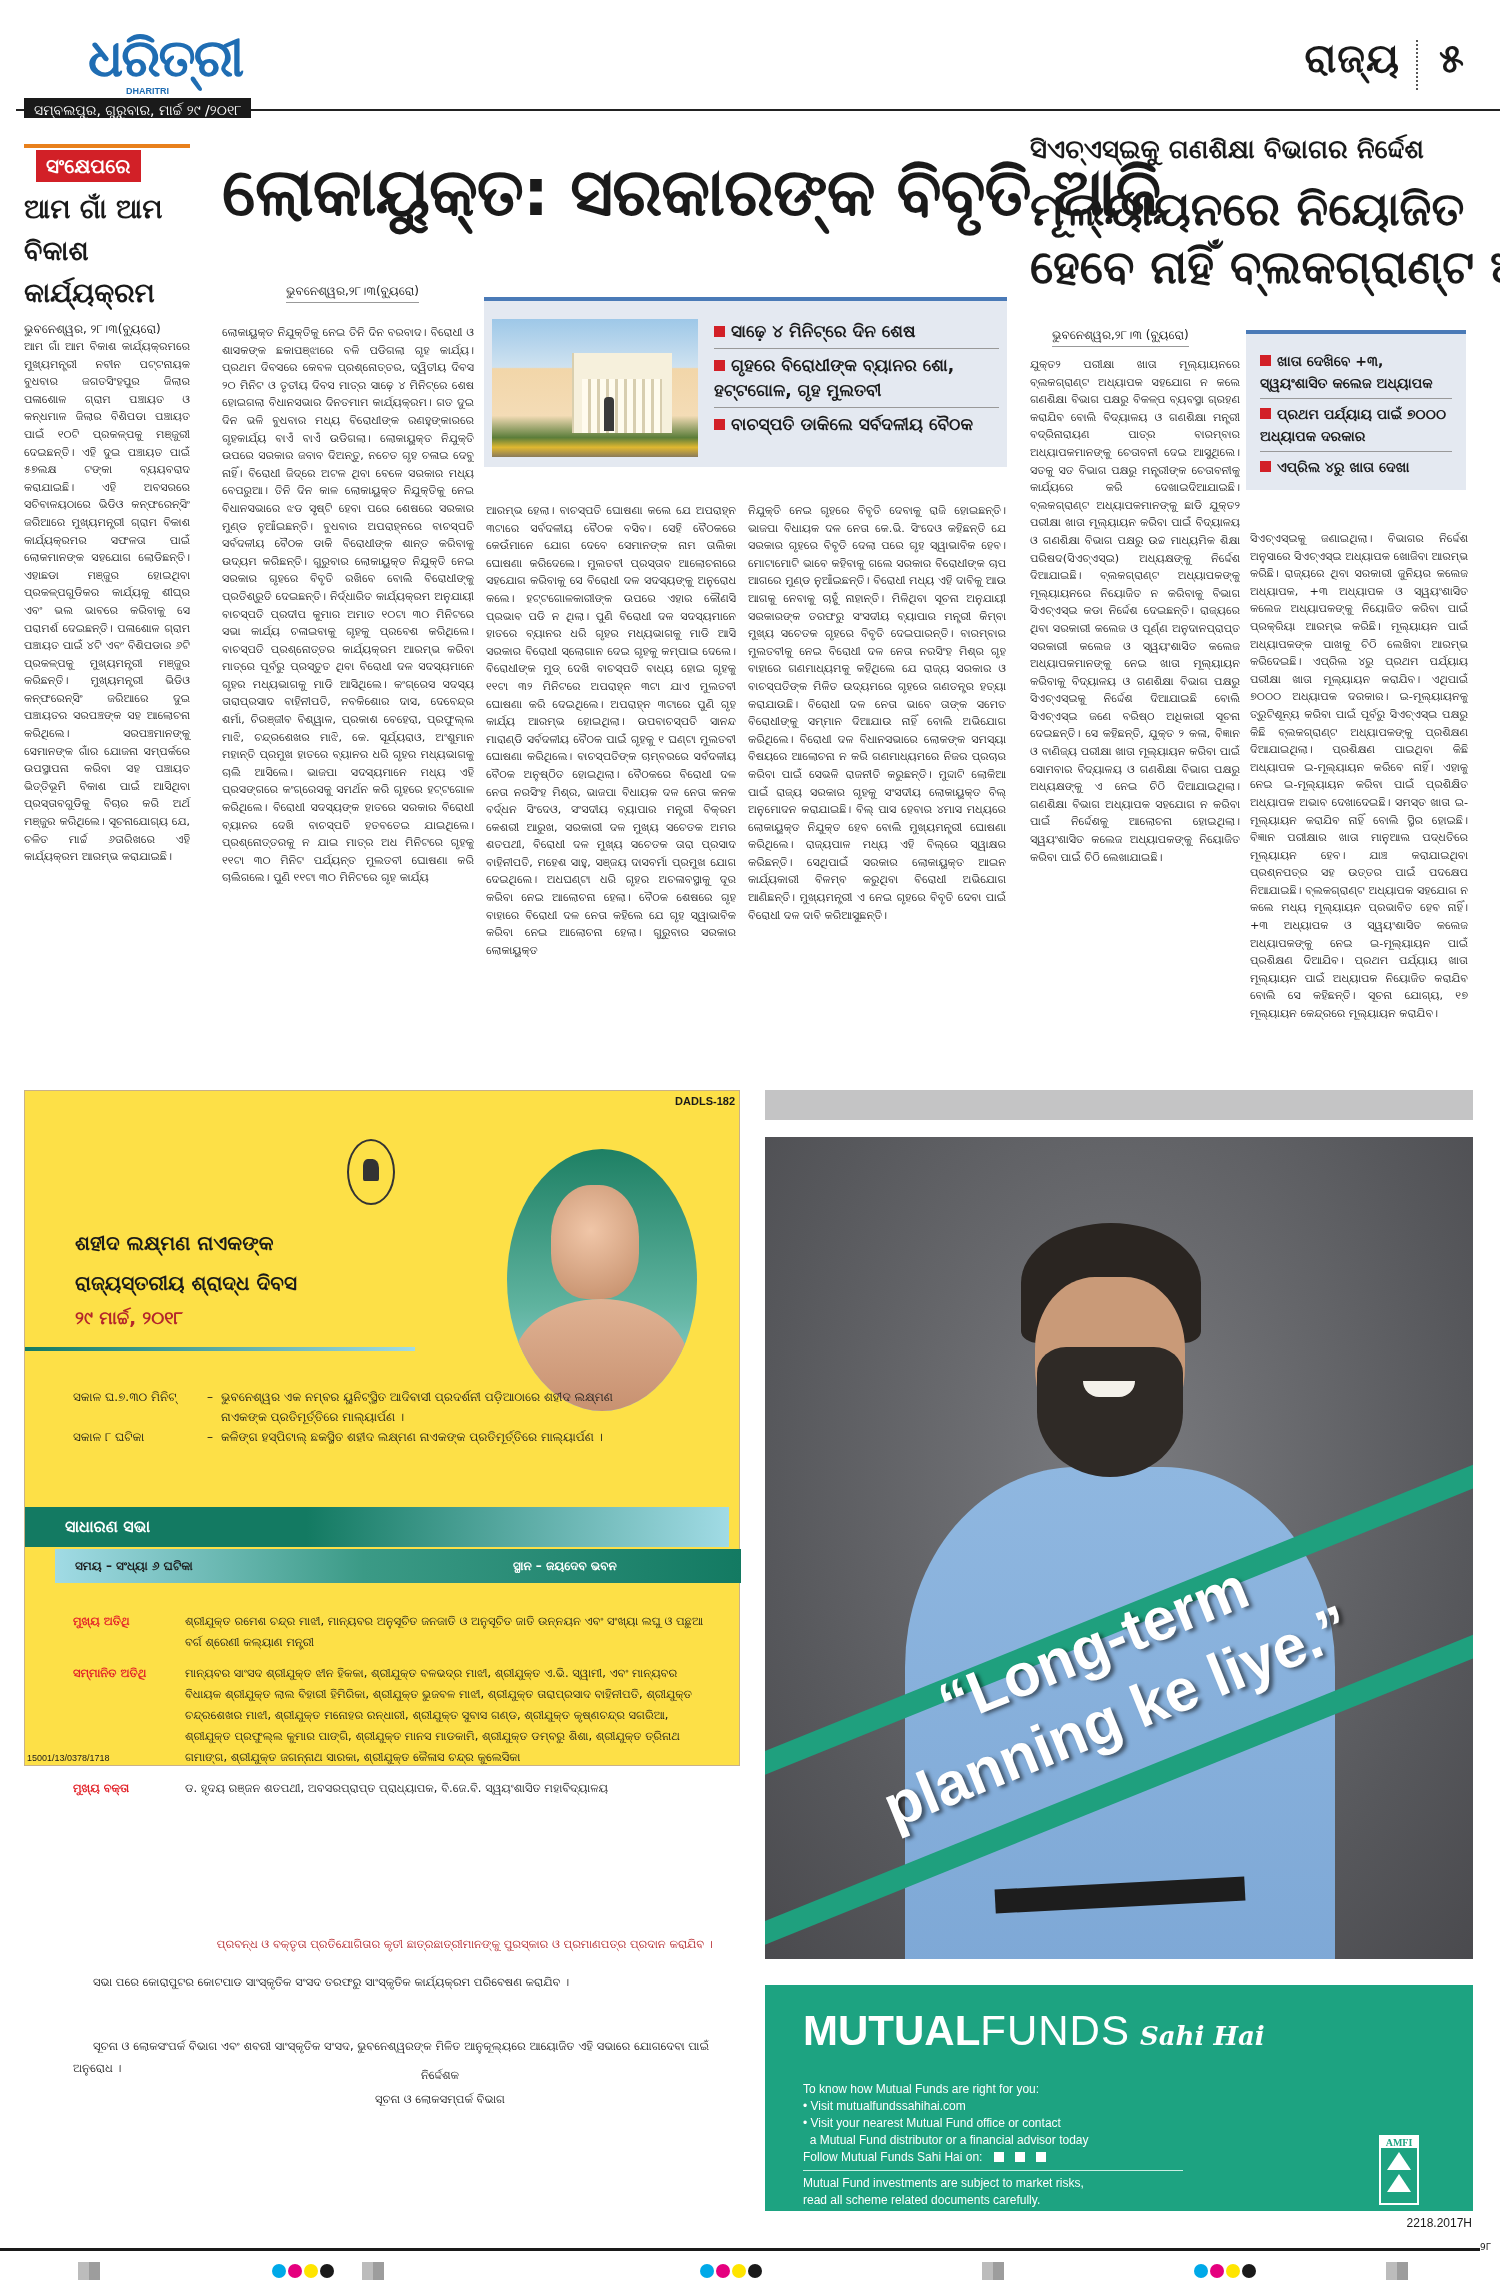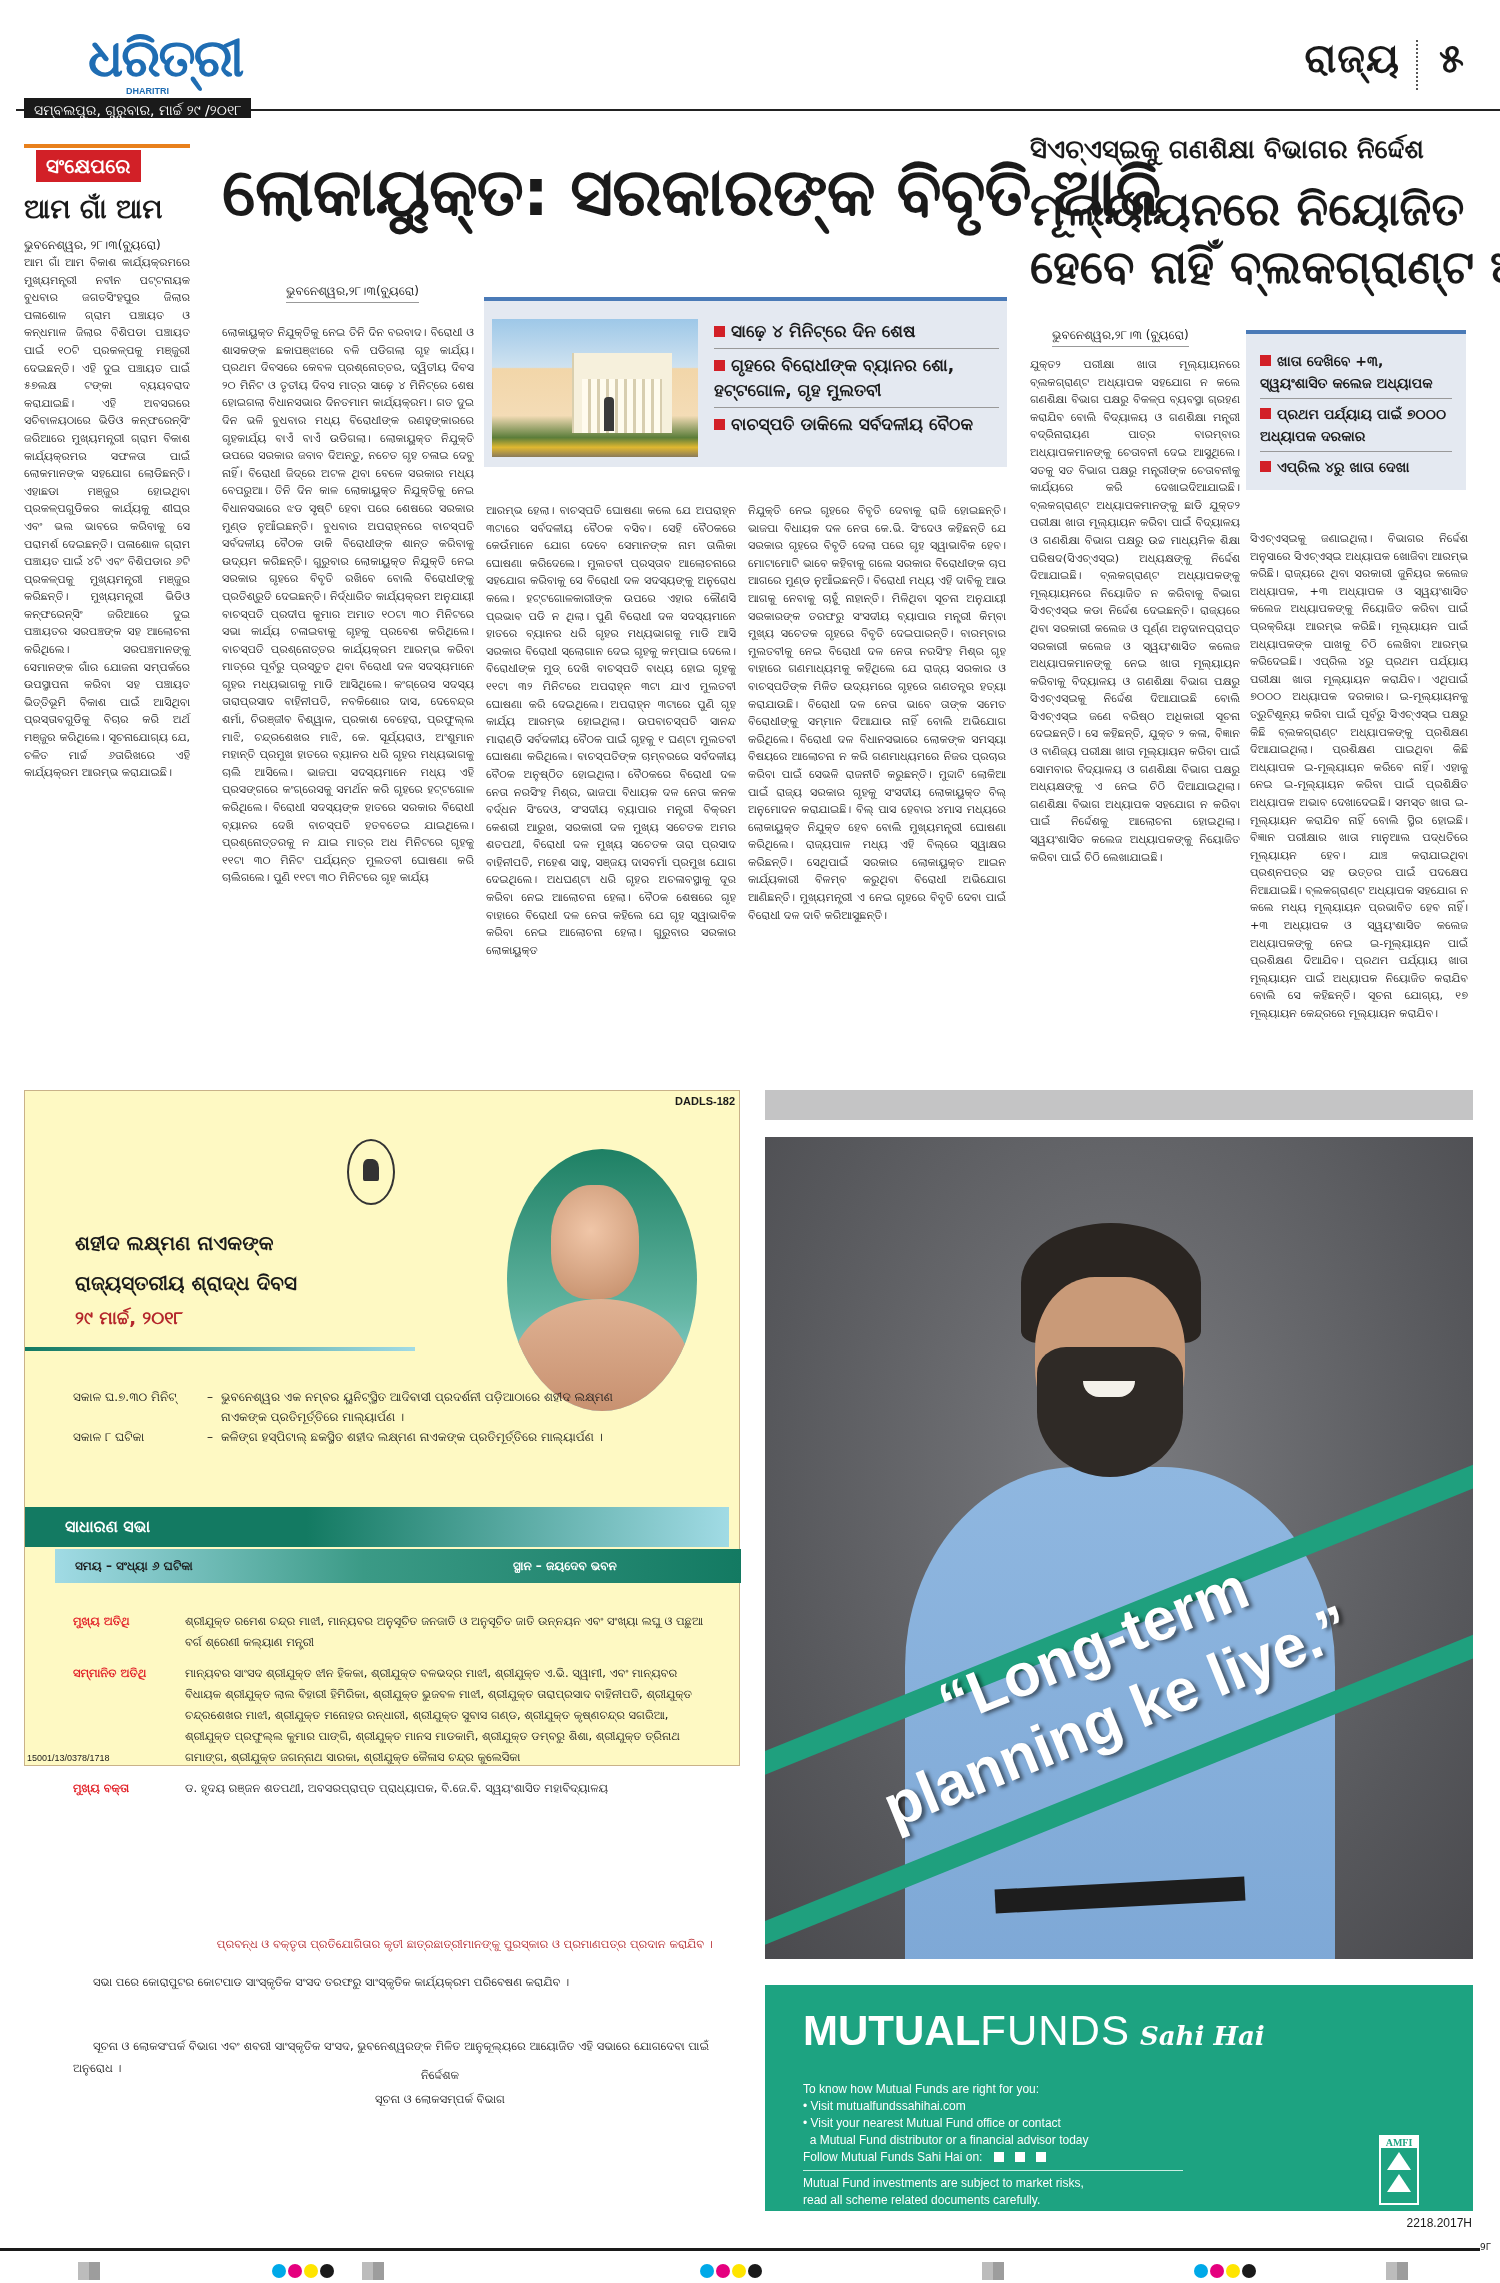--- a/index.html
+++ b/index.html
@@ -43,21 +43,21 @@
 
   
   .r-kicker { position: absolute; left: 1030px; top: 134px; font-size: 26px; font-weight: bold; white-space: nowrap; }
   .r-head { position: absolute; left: 1030px; top: 180px; font-size: 46px; font-weight: bold; line-height: 58px; white-space: nowrap; }
   .r-dateline { position: absolute; left: 1052px; top: 328px; font-size: 12px; border-bottom: 1px solid #999; padding-bottom: 4px; }
   .r-factbox { position: absolute; left: 1246px; top: 330px; width: 220px; height: 160px; background: #e4e9f1; border-top: 4px solid #4a7ab7; padding: 12px 14px; }
   .r-fact { font-size: 14px; font-weight: bold; line-height: 22px; padding: 4px 0; border-bottom: 1px solid #999; }
   .r-fact:last-child { border-bottom: none; }
 
   
-  .gov-ad { position: absolute; left: 24px; top: 1090px; width: 716px; height: 676px; background: #fef9c3; border: 1px solid #c9b289; }
+  .gov-ad { position: absolute; left: 24px; top: 1090px; width: 716px; height: 676px; background: #fde047; border: 1px solid #c9b289; }
   .gov-code { position: absolute; right: 4px; top: 4px; font-family: "Liberation Sans", sans-serif; font-weight: bold; font-size: 11px; }
   .emblem { position: absolute; left: 322px; top: 48px; width: 48px; height: 66px; border: 2px solid #333; border-radius: 50%; }
   .emblem::after { content: ""; position: absolute; left: 14px; top: 18px; width: 16px; height: 22px; background: #333; border-radius: 30% 40% 10% 10%; }
   .portrait-oval { position: absolute; left: 482px; top: 58px; width: 190px; height: 262px; border-radius: 50%; background: linear-gradient(180deg,#1e8064 0%,#5fb39f 60%,#a1dbe5 100%); overflow: hidden; }
   .bust-head { position: absolute; left: 44px; top: 36px; width: 88px; height: 114px; background: radial-gradient(circle at 45% 40%,#f0c6a8,#c28b67); border-radius: 45% 45% 40% 40%; }
   .bust-body { position: absolute; left: 6px; top: 150px; width: 176px; height: 130px; background: linear-gradient(180deg,#e0b293,#c48c6b); border-radius: 50% 50% 0 0; }
   .gov-title { position: absolute; left: 50px; top: 132px; font-size: 20px; font-weight: bold; line-height: 40px; }
   .gov-date { position: absolute; left: 50px; top: 216px; font-size: 18px; font-weight: bold; color: #b4262b; }
   .gov-rule { position: absolute; left: 0; top: 256px; width: 390px; height: 4px; background: linear-gradient(90deg,#137a62,#a1dbe5); }
   .sched { position: absolute; left: 48px; top: 296px; width: 560px; font-size: 12px; line-height: 20px; }
@@ -122,20 +122,21 @@
   <div class="section-label">ରାଜ୍ୟ</div>
   <div class="page-sep"></div>
   <div class="page-num">୫</div>
 </header>
 
 <section class="brief">
   <div class="brief-bar"></div>
   <div class="brief-tag">ସଂକ୍ଷେପରେ</div>
   <div class="brief-head">
     <div>ଆମ ଗାଁ ଆମ</div>
+    <div>ବିକାଶ କାର୍ଯ୍ୟକ୍ରମ</div>
   </div>
   <div class="dateline-small">ଭୁବନେଶ୍ୱର, ୨୮।୩(ବ୍ୟୁରୋ)</div>
   <p class="body-text">ଆମ ଗାଁ ଆମ ବିକାଶ କାର୍ଯ୍ୟକ୍ରମରେ ମୁଖ୍ୟମନ୍ତ୍ରୀ ନବୀନ ପଟ୍ଟନାୟକ ବୁଧବାର ଜଗତସିଂହପୁର ଜିଲାର ପଳାଶୋଳ ଗ୍ରାମ ପଞ୍ଚାୟତ ଓ କନ୍ଧମାଳ ଜିଲାର ବିଶିପଡା ପଞ୍ଚାୟତ ପାଇଁ ୧୦ଟି ପ୍ରକଳ୍ପକୁ ମଞ୍ଜୁରୀ ଦେଇଛନ୍ତି। ଏହି ଦୁଇ ପଞ୍ଚାୟତ ପାଇଁ ୫୭ଲକ୍ଷ ଟଙ୍କା ବ୍ୟୟବରାଦ କରାଯାଇଛି। ଏହି ଅବସରରେ ସଚିବାଳୟଠାରେ ଭିଡିଓ କନ୍‌ଫରେନ୍ସିଂ ଜରିଆରେ ମୁଖ୍ୟମନ୍ତ୍ରୀ ଗ୍ରାମ ବିକାଶ କାର୍ଯ୍ୟକ୍ରମର ସଫଳତା ପାଇଁ ଲୋକମାନଙ୍କ ସହଯୋଗ ଲୋଡିଛନ୍ତି। ଏହାଛଡା ମଞ୍ଜୁର ହୋଇଥିବା ପ୍ରକଳ୍ପଗୁଡିକର କାର୍ଯ୍ୟକୁ ଶୀଘ୍ର ଏବଂ ଭଲ ଭାବରେ କରିବାକୁ ସେ ପରାମର୍ଶ ଦେଇଛନ୍ତି। ପଳାଶୋଳ ଗ୍ରାମ ପଞ୍ଚାୟତ ପାଇଁ ୪ଟି ଏବଂ ବିଶିପଡାର ୬ଟି ପ୍ରକଳ୍ପକୁ ମୁଖ୍ୟମନ୍ତ୍ରୀ ମଞ୍ଜୁର କରିଛନ୍ତି। ମୁଖ୍ୟମନ୍ତ୍ରୀ ଭିଡିଓ କନ୍‌ଫରେନ୍ସିଂ ଜରିଆରେ ଦୁଇ ପଞ୍ଚାୟତର ସରପଞ୍ଚଙ୍କ ସହ ଆଲୋଚନା କରିଥିଲେ। ସରପଞ୍ଚମାନଙ୍କୁ ସେମାନଙ୍କ ଗାଁର ଯୋଜନା ସମ୍ପର୍କରେ ଉପସ୍ଥାପନା କରିବା ସହ ପଞ୍ଚାୟତ ଭିତ୍ତିଭୂମି ବିକାଶ ପାଇଁ ଆସିଥିବା ପ୍ରସ୍ତାବଗୁଡିକୁ ବିଚାର କରି ଅର୍ଥ ମଞ୍ଜୁର କରିଥିଲେ। ସୂଚନାଯୋଗ୍ୟ ଯେ, ଚଳିତ ମାର୍ଚ୍ଚ ୬ତାରିଖରେ ଏହି କାର୍ଯ୍ୟକ୍ରମ ଆରମ୍ଭ କରାଯାଇଛି।</p>
 </section>
 
 <h1 class="lead-head">ଲୋକାୟୁକ୍ତ: ସରକାରଙ୍କ ବିବୃତି ଆଜି</h1>
 <div class="lead-dateline">ଭୁବନେଶ୍ୱର,୨୮।୩(ବ୍ୟୁରୋ)</div>
 
 <p class="col body-text" style="left:222px; top:324px; width:252px; height:760px; overflow:hidden;">ଲୋକାୟୁକ୍ତ ନିଯୁକ୍ତିକୁ ନେଇ ତିନି ଦିନ ବରବାଦ। ବିରୋଧୀ ଓ ଶାସକଙ୍କ ଛକାପଞ୍ଝାରେ ବଳି ପଡିଗଲା ଗୃହ କାର୍ଯ୍ୟ। ପ୍ରଥମ ଦିବସରେ କେବଳ ପ୍ରଶ୍ନୋତ୍ତର, ଦ୍ୱିତୀୟ ଦିବସ ୨୦ ମିନିଟ ଓ ତୃତୀୟ ଦିବସ ମାତ୍ର ସାଢ଼େ ୪ ମିନିଟ୍‌ରେ ଶେଷ ହୋଇଗଲା ବିଧାନସଭାର ଦିନତମାମ କାର୍ଯ୍ୟକ୍ରମ। ଗତ ଦୁଇ ଦିନ ଭଳି ବୁଧବାର ମଧ୍ୟ ବିରୋଧୀଙ୍କ ରଣହୁଙ୍କାରରେ ଗୃହକାର୍ଯ୍ୟ ବାଏଁ ବାଏଁ ଉଡିଗଲା। ଲୋକାୟୁକ୍ତ ନିଯୁକ୍ତି ଉପରେ ସରକାର ଜବାବ ଦିଅନ୍ତୁ, ନଚେତ ଗୃହ ଚଳାଇ ଦେବୁ ନାହିଁ। ବିରୋଧୀ ଜିଦ୍‌ରେ ଅଟଳ ଥିବା ବେଳେ ସରକାର ମଧ୍ୟ ବେପରୁଆ। ତିନି ଦିନ କାଳ ଲୋକାୟୁକ୍ତ ନିଯୁକ୍ତିକୁ ନେଇ ବିଧାନସଭାରେ ଝଡ ସୃଷ୍ଟି ହେବା ପରେ ଶେଷରେ ସରକାର ମୁଣ୍ଡ ନୁଆଁଇଛନ୍ତି। ବୁଧବାର ଅପରାହ୍ନରେ ବାଚସ୍ପତି ସର୍ବଦଳୀୟ ବୈଠକ ଡାକି ବିରୋଧୀଙ୍କ ଶାନ୍ତ କରିବାକୁ ଉଦ୍ୟମ କରିଛନ୍ତି। ଗୁରୁବାର ଲୋକାୟୁକ୍ତ ନିଯୁକ୍ତି ନେଇ ସରକାର ଗୃହରେ ବିବୃତି ରଖିବେ ବୋଲି ବିରୋଧୀଙ୍କୁ ପ୍ରତିଶ୍ରୁତି ଦେଇଛନ୍ତି। ନିର୍ଦ୍ଧାରିତ କାର୍ଯ୍ୟକ୍ରମ ଅନୁଯାୟୀ ବାଚସ୍ପତି ପ୍ରଦୀପ କୁମାର ଅମାତ ୧୦ଟା ୩୦ ମିନିଟରେ ସଭା କାର୍ଯ୍ୟ ଚଳାଇବାକୁ ଗୃହକୁ ପ୍ରବେଶ କରିଥିଲେ। ବାଚସ୍ପତି ପ୍ରଶ୍ନୋତ୍ତର କାର୍ଯ୍ୟକ୍ରମ ଆରମ୍ଭ କରିବା ମାତ୍ରେ ପୂର୍ବରୁ ପ୍ରସ୍ତୁତ ଥିବା ବିରୋଧୀ ଦଳ ସଦସ୍ୟମାନେ ଗୃହର ମଧ୍ୟଭାଗକୁ ମାଡି ଆସିଥିଲେ। କଂଗ୍ରେସ ସଦସ୍ୟ ତାରାପ୍ରସାଦ ବାହିନୀପତି, ନବକିଶୋର ଦାସ, ଦେବେନ୍ଦ୍ର ଶର୍ମା, ଚିରଞ୍ଜୀବ ବିଶ୍ୱାଳ, ପ୍ରକାଶ ବେହେରା, ପ୍ରଫୁଲ୍ଲ ମାଝି, ଚନ୍ଦ୍ରଶେଖର ମାଝି, କେ. ସୂର୍ଯ୍ୟରାଓ, ଅଂଶୁମାନ ମହାନ୍ତି ପ୍ରମୁଖ ହାତରେ ବ୍ୟାନର ଧରି ଗୃହର ମଧ୍ୟଭାଗକୁ ଚାଲି ଆସିଲେ। ଭାଜପା ସଦସ୍ୟମାନେ ମଧ୍ୟ ଏହି ପ୍ରସଙ୍ଗରେ କଂଗ୍ରେସକୁ ସମର୍ଥନ କରି ଗୃହରେ ହଟ୍ଟଗୋଳ କରିଥିଲେ। ବିରୋଧୀ ସଦସ୍ୟଙ୍କ ହାତରେ ସରକାର ବିରୋଧୀ ବ୍ୟାନର ଦେଖି ବାଚସ୍ପତି ହତବତେଇ ଯାଇଥିଲେ। ପ୍ରଶ୍ନୋତ୍ତରକୁ ନ ଯାଇ ମାତ୍ର ଅଧ ମିନିଟରେ ଗୃହକୁ ୧୧ଟା ୩୦ ମିନିଟ ପର୍ଯ୍ୟନ୍ତ ମୁଲତବୀ ଘୋଷଣା କରି ଚାଲିଗଲେ। ପୁଣି ୧୧ଟା ୩୦ ମିନିଟରେ ଗୃହ କାର୍ଯ୍ୟ</p>
 

